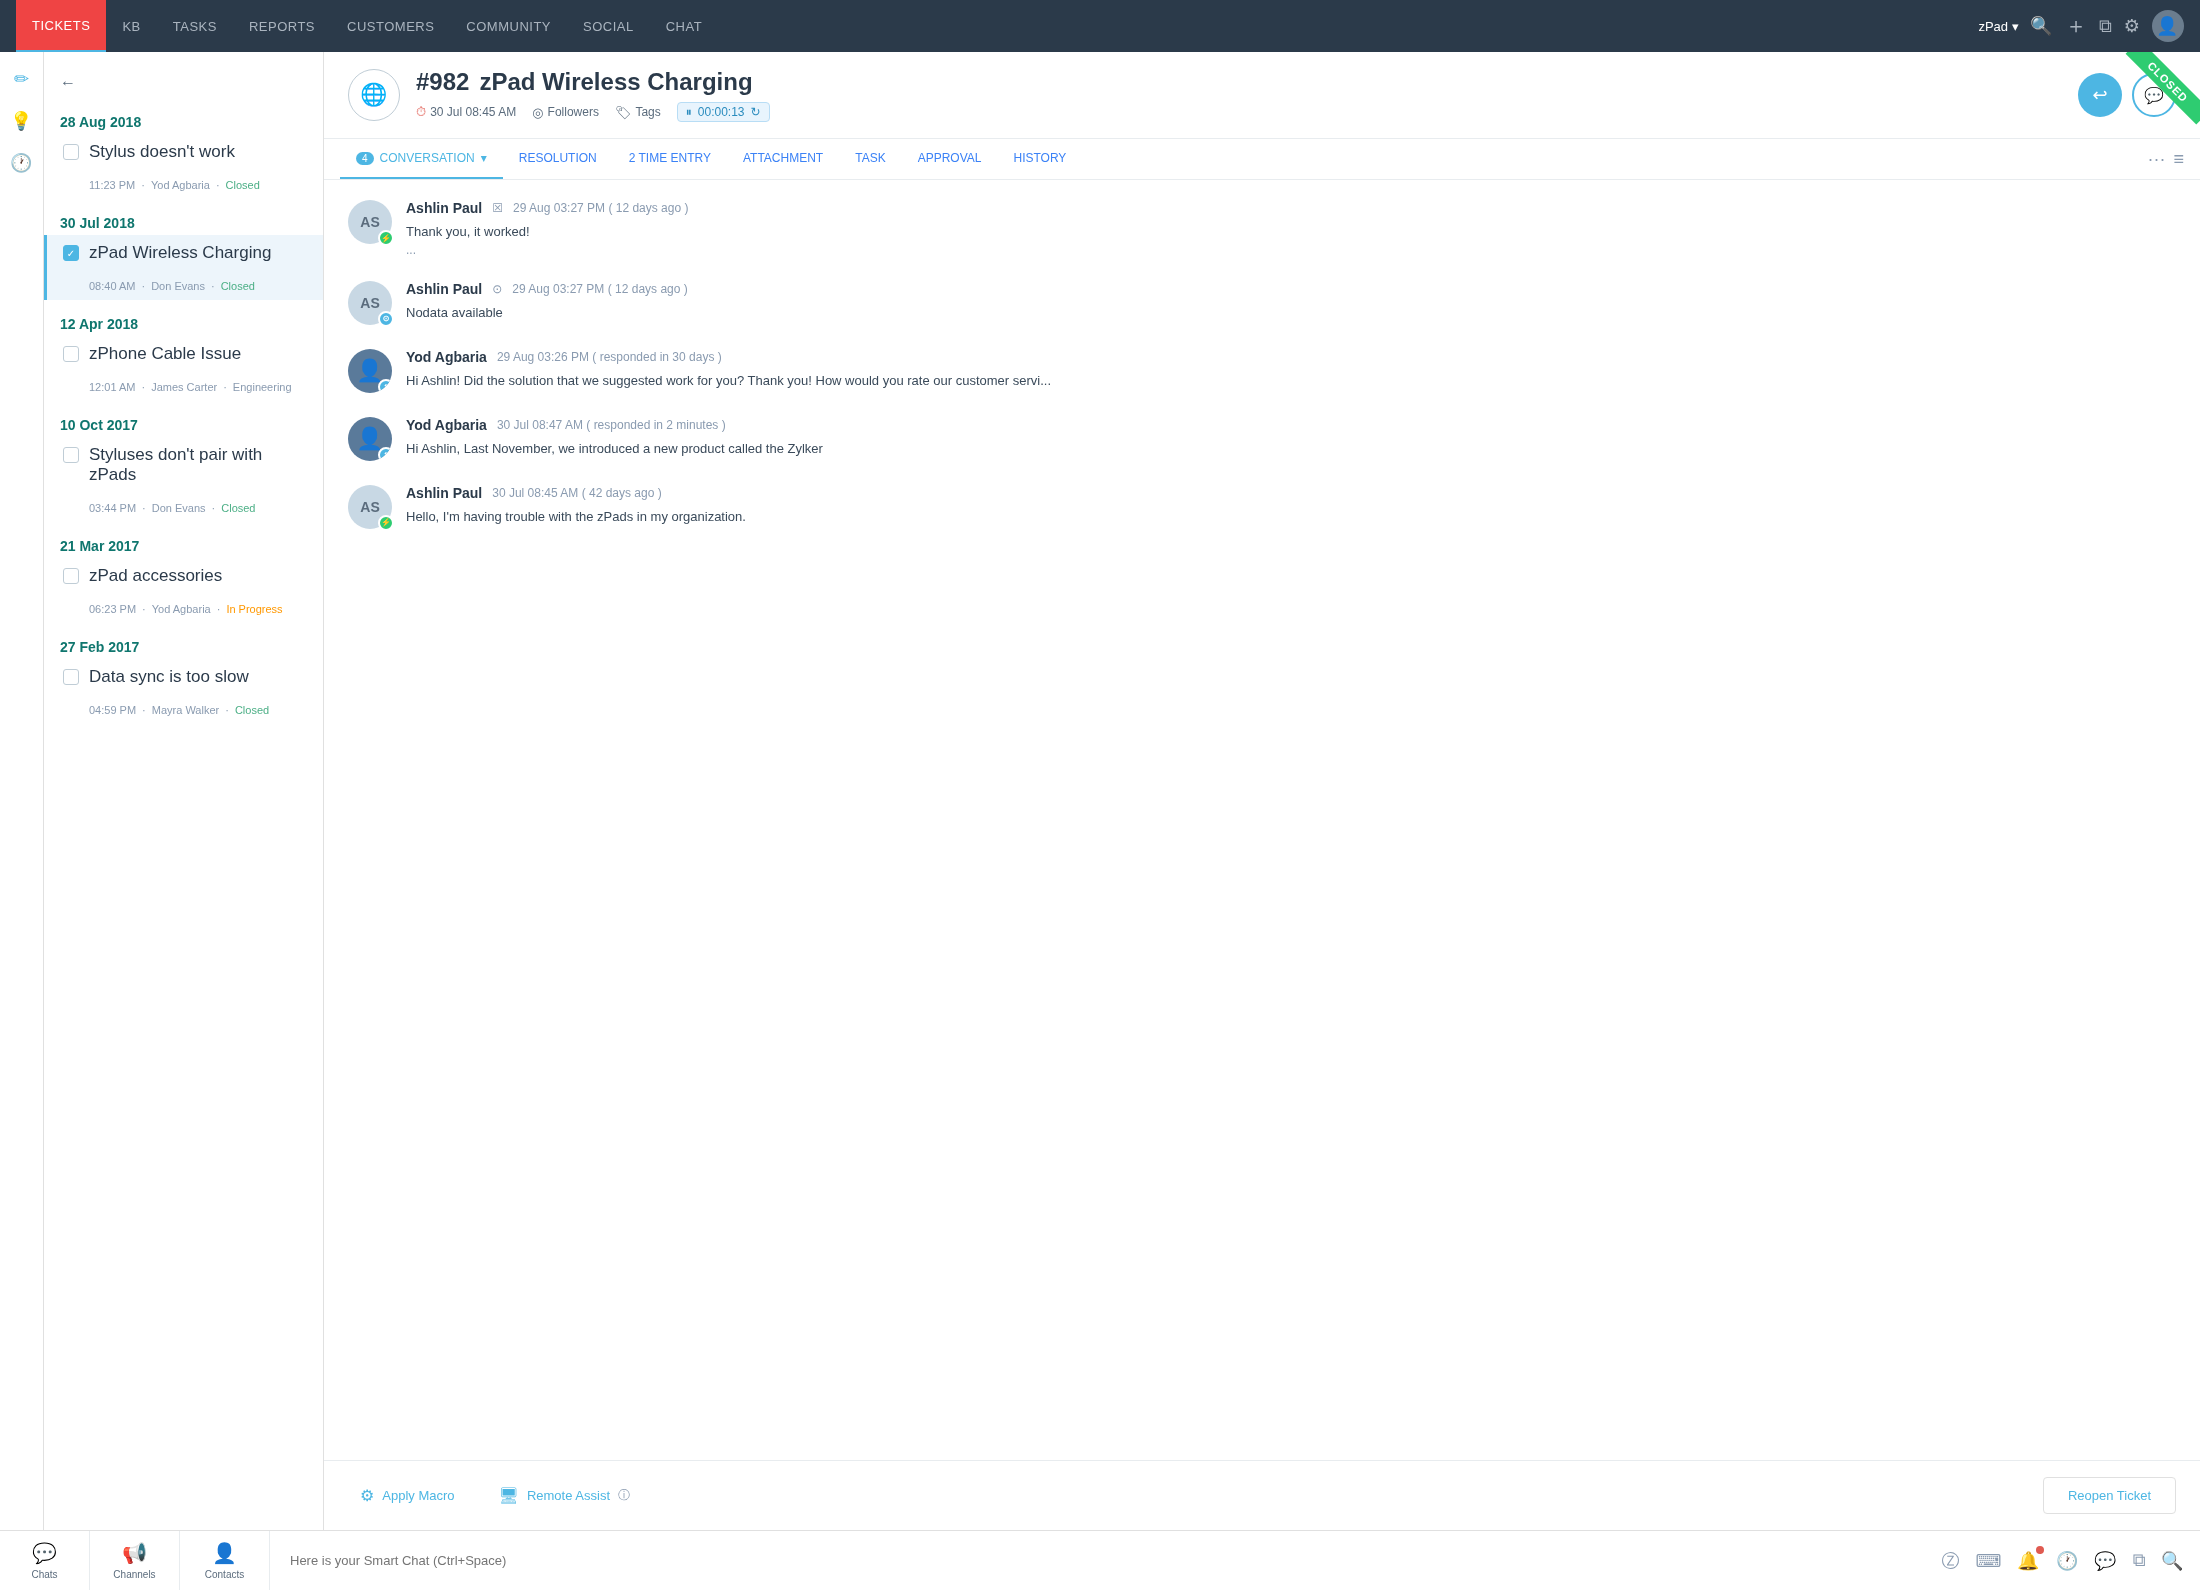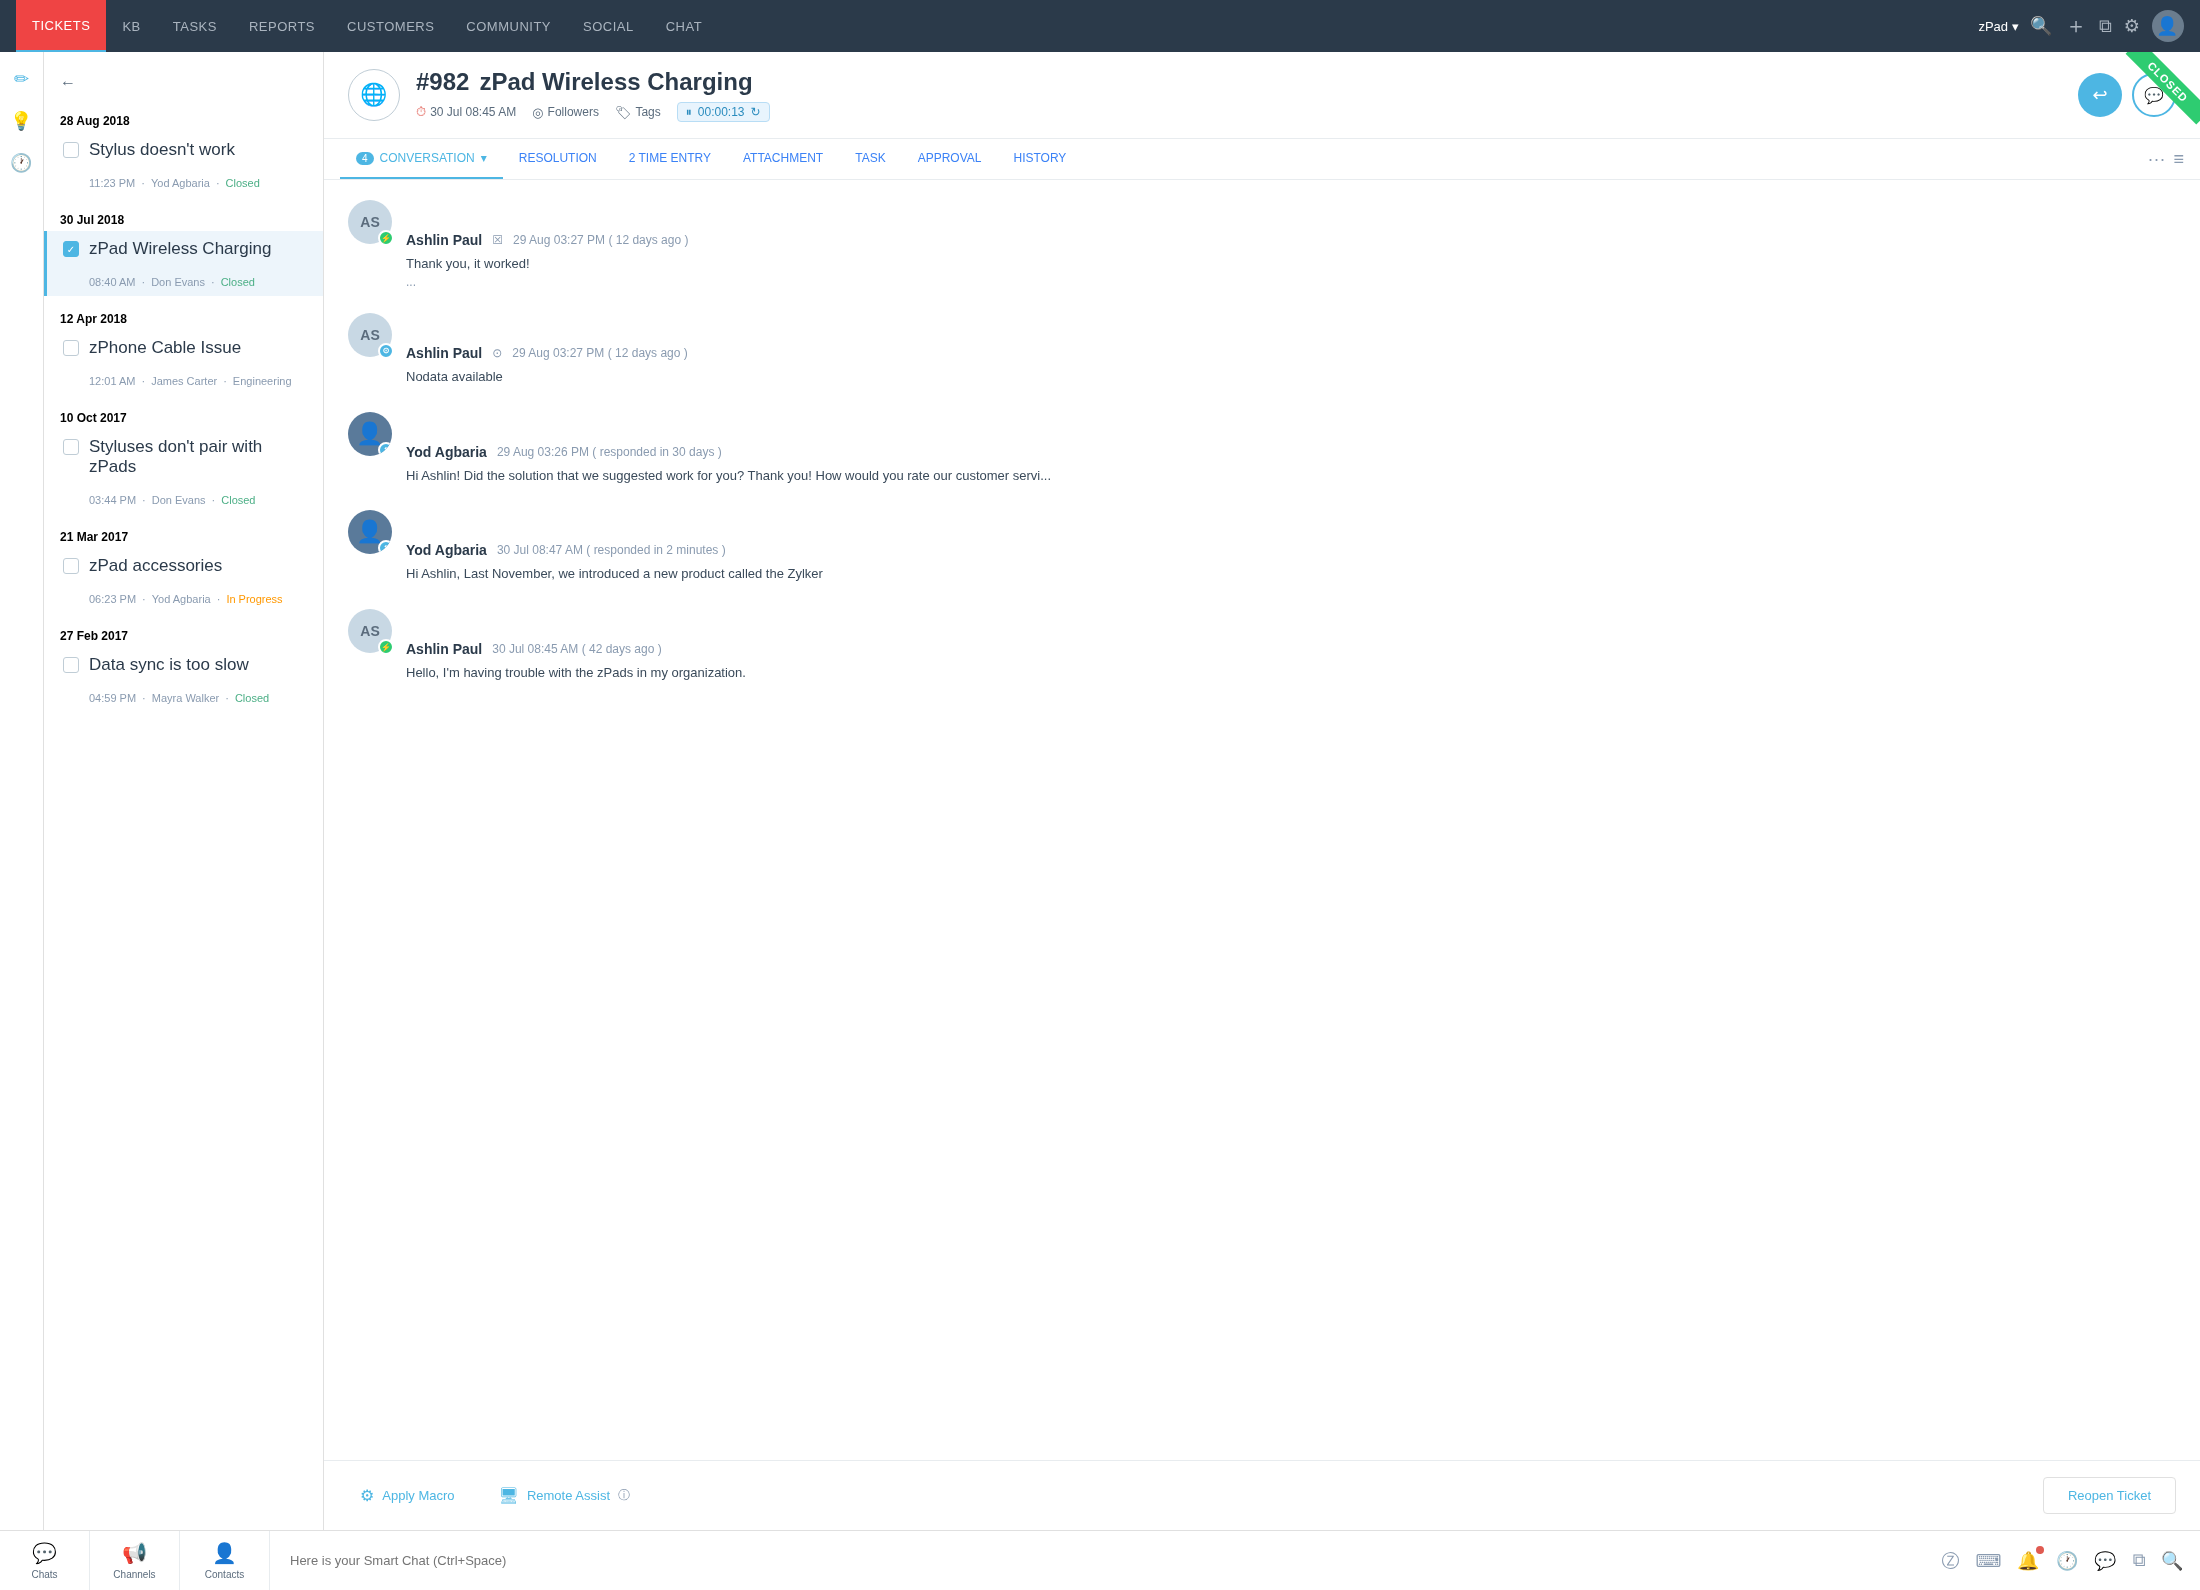--- a/index.html
+++ b/index.html
@@ -35,21 +35,21 @@
     .icon-bar-item { color: #8a9bb0; cursor: pointer; font-size: 18px; }
     .icon-bar-item.active { color: #4db6e3; }
 
     
     .ticket-list {
       width: 280px; background: #fff; border-right: 1px solid #e0e0e0;
       overflow-y: auto; padding: 12px 0;
     }
     .back-btn { padding: 8px 16px; color: #5b6c7d; cursor: pointer; font-size: 16px; }
     .date-group { margin: 12px 0 6px 0; }
-    .date-label { color: #000000; font-size: 12px; font-weight: 600; padding: 4px 16px; }
+    .date-label { color: #0f766e; font-size: 14px; font-weight: 600; padding: 4px 16px; }
     .ticket-item {
       display: flex; align-items: flex-start; padding: 8px 16px;
       cursor: pointer; border-left: 3px solid transparent;
     }
     .ticket-item.active { background: #edf5fb; border-left: 3px solid #4db6e3; }
     .ticket-checkbox {
       width: 16px; height: 16px; border: 1px solid #c0cdd6; border-radius: 3px;
       margin-top: 2px; flex-shrink: 0; margin-right: 10px; display: flex; align-items: center; justify-content: center;
     }
     .ticket-checkbox.checked { background: #4db6e3; border-color: #4db6e3; color: #fff; font-size: 10px; }
@@ -128,21 +128,21 @@
     }
     .avatar-as { background: #c8d8e4; color: #5b6c7d; }
     .avatar-badge {
       position: absolute; bottom: -2px; right: -2px;
       width: 16px; height: 16px; border-radius: 50%; border: 2px solid #fff;
       display: flex; align-items: center; justify-content: center; font-size: 8px;
     }
     .badge-green { background: #2ecc71; color: #fff; }
     .badge-blue { background: #4db6e3; color: #fff; }
     .message-content { flex: 1; }
-    .message-header { display: flex; align-items: center; gap: 10px; margin-bottom: 6px; margin-top: 32px; }
+    .message-header { display: flex; align-items: center; gap: 10px; margin-bottom: 6px; }
     .message-sender { font-size: 14px; font-weight: 600; color: #2b3a4a; }
     .message-channel-icon { color: #8a9bb0; font-size: 12px; }
     .message-time { font-size: 12px; color: #8a9bb0; }
     .message-text { font-size: 13px; color: #3a4a5a; line-height: 1.6; }
     .message-link { color: #4db6e3; text-decoration: none; }
     .message-ellipsis { color: #8a9bb0; font-size: 12px; }
 
     
     .bottom-bar {
       border-top: 1px solid #e8ecef; padding: 16px 24px;

